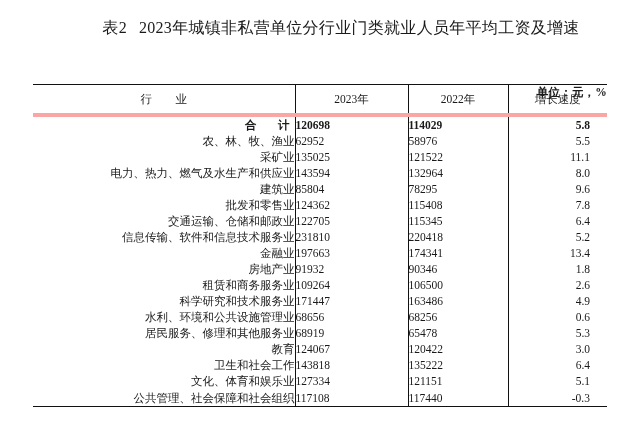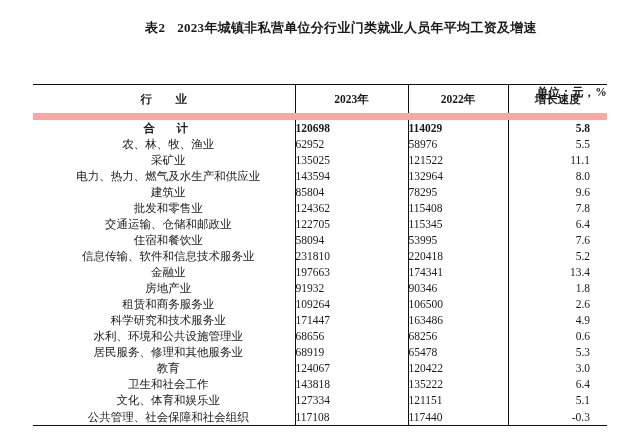--- a/index.html
+++ b/index.html
@@ -26,22 +26,22 @@
   
   .title-wrap {
     position: absolute;
     top: 18px;
     left: 0;
     width: 640px;
     text-align: center;
   }
   .title {
     display: inline-block;
-    font-size: 13px;
-    font-weight: bold;
+    font-size: 16px;
+    font-weight: normal;
     letter-spacing: 0.3px;
     white-space: nowrap;
     margin-left: 42px;
   }
   .title .tnum {
     margin-right: 12px;
   }
 
   
   .unit-note {
@@ -69,45 +69,45 @@
     font-size: 11.5px;
   }
   table.data col.c-ind   { width: 262px; }
   table.data col.c-y23   { width: 113px; }
   table.data col.c-y22   { width: 100px; }
   table.data col.c-gr    { width:  99px; }
 
   
   table.data thead tr.hdr th {
     border-top: 1.6px solid #111;
-    border-bottom: 7px solid #fca5a5;
+    border-bottom: 4px solid #fca5a5;
     height: 28px;
     vertical-align: middle;
-    font-weight: bold;
+    font-weight: normal;
     font-size: 11.5px;
     padding: 0;
   }
   table.data thead tr.hdr th.sep {
     border-left: 1px solid #111;
   }
   .hdr-ind-inner {
     letter-spacing: 6px;
     padding-left: 6px;
   }
 
   table.data tbody td {
     height: 16px;
     padding: 0;
     vertical-align: middle;
     font-size: 11.5px;
     line-height: 16px;
     white-space: nowrap;
   }
   table.data tbody td.ind {
-    text-align: center;
+    text-align: right;
     padding-left: 9px;
   }
   table.data tbody td.num {
     padding-right: 15px;
     border-left: 1px solid #111;
     font-family: Liberation Serif, serif;
   }
   table.data tbody td.gr {
     text-align: right;
     padding-right: 17px;
@@ -194,26 +194,20 @@
             <td class="num">115408</td>
             <td class="gr">7.8</td>
           </tr>
           <tr>
             <td class="ind"><span class="lbl">交通运输、仓储和邮政业</span></td>
             <td class="num">122705</td>
             <td class="num">115345</td>
             <td class="gr">6.4</td>
           </tr>
           <tr>
-            <td class="ind"><span class="lbl">住宿和餐饮业</span></td>
-            <td class="num">58094</td>
-            <td class="num">53995</td>
-            <td class="gr">7.6</td>
-          </tr>
-          <tr>
             <td class="ind"><span class="lbl">信息传输、软件和信息技术服务业</span></td>
             <td class="num">231810</td>
             <td class="num">220418</td>
             <td class="gr">5.2</td>
           </tr>
           <tr>
             <td class="ind"><span class="lbl">金融业</span></td>
             <td class="num">197663</td>
             <td class="num">174341</td>
             <td class="gr">13.4</td>

